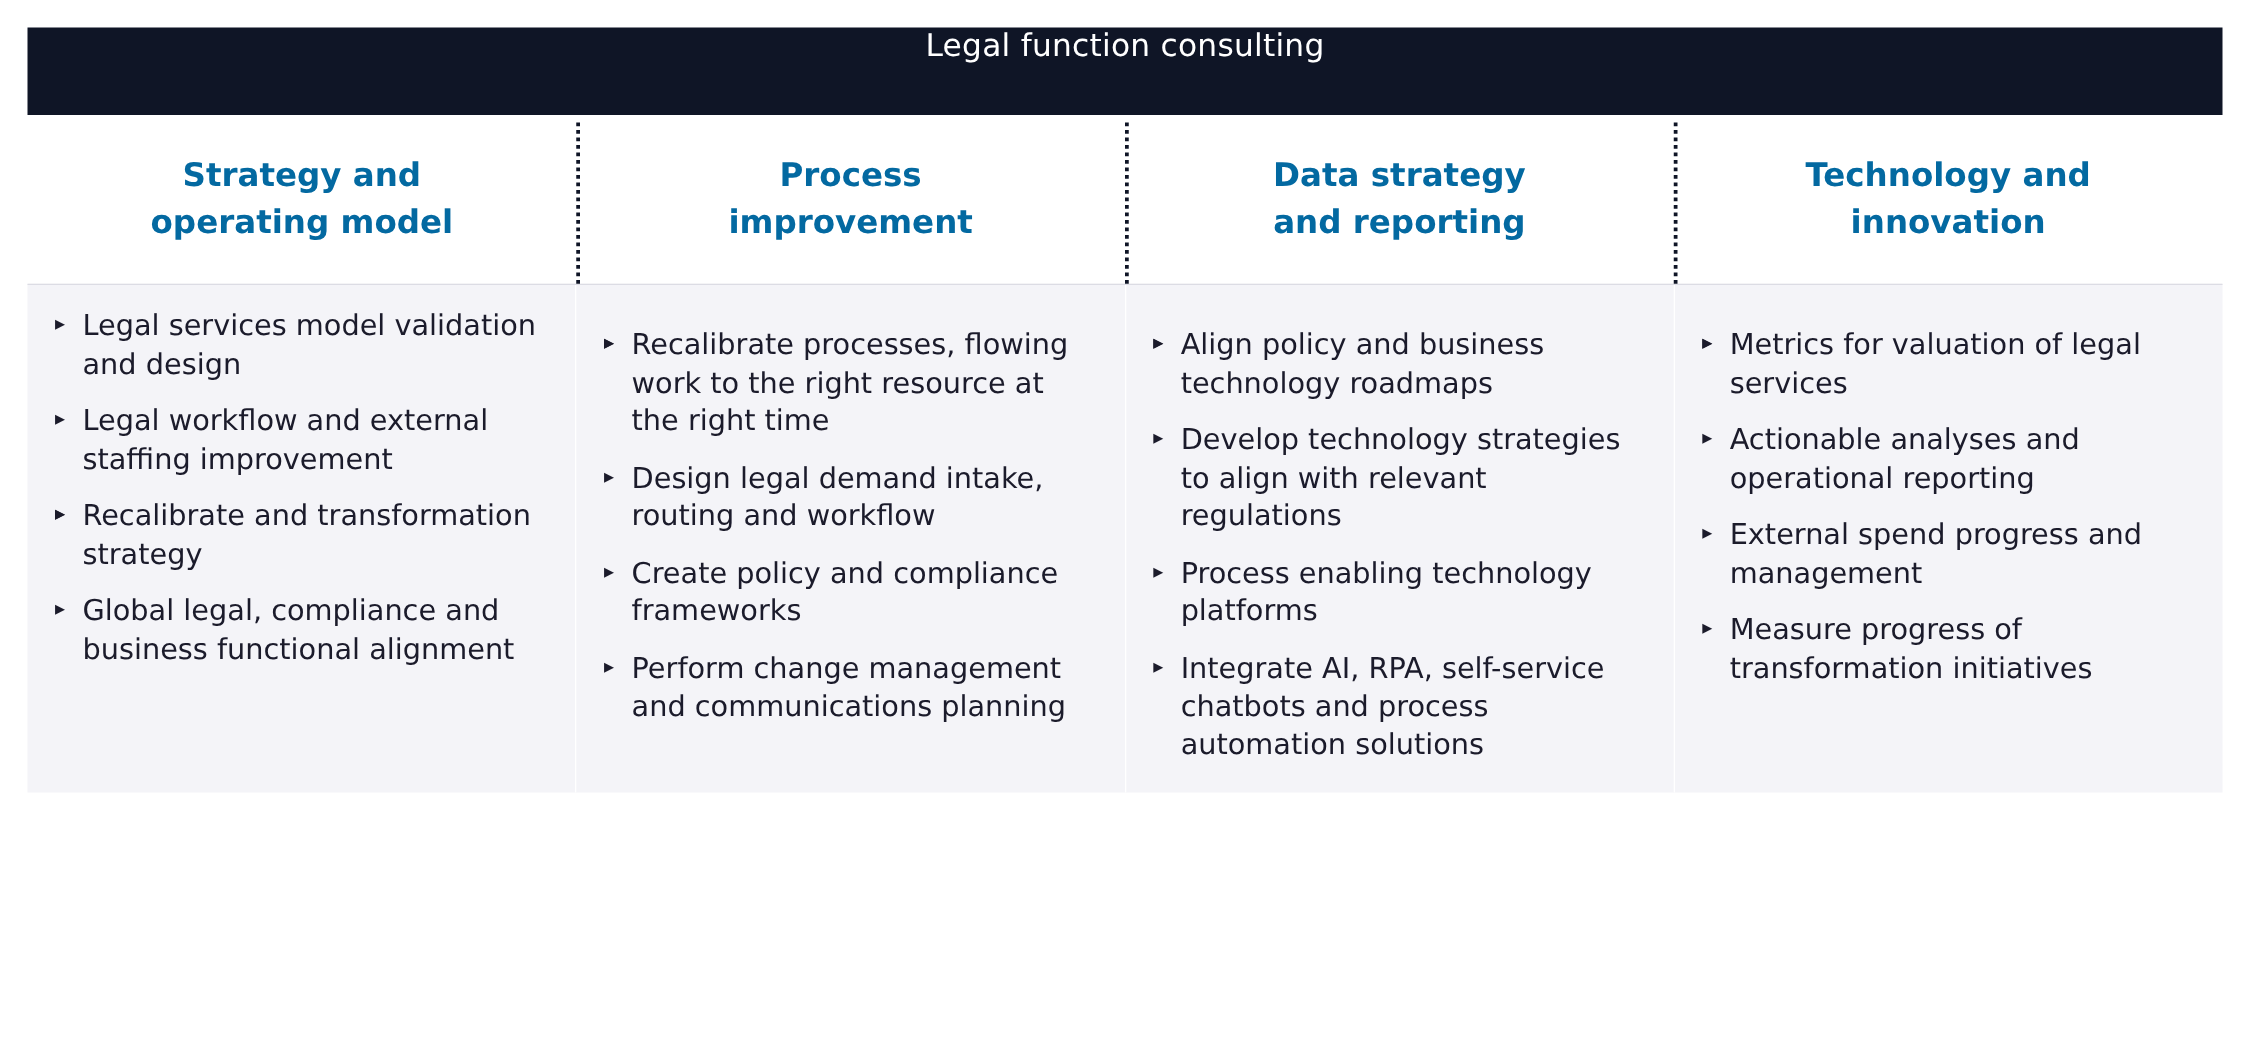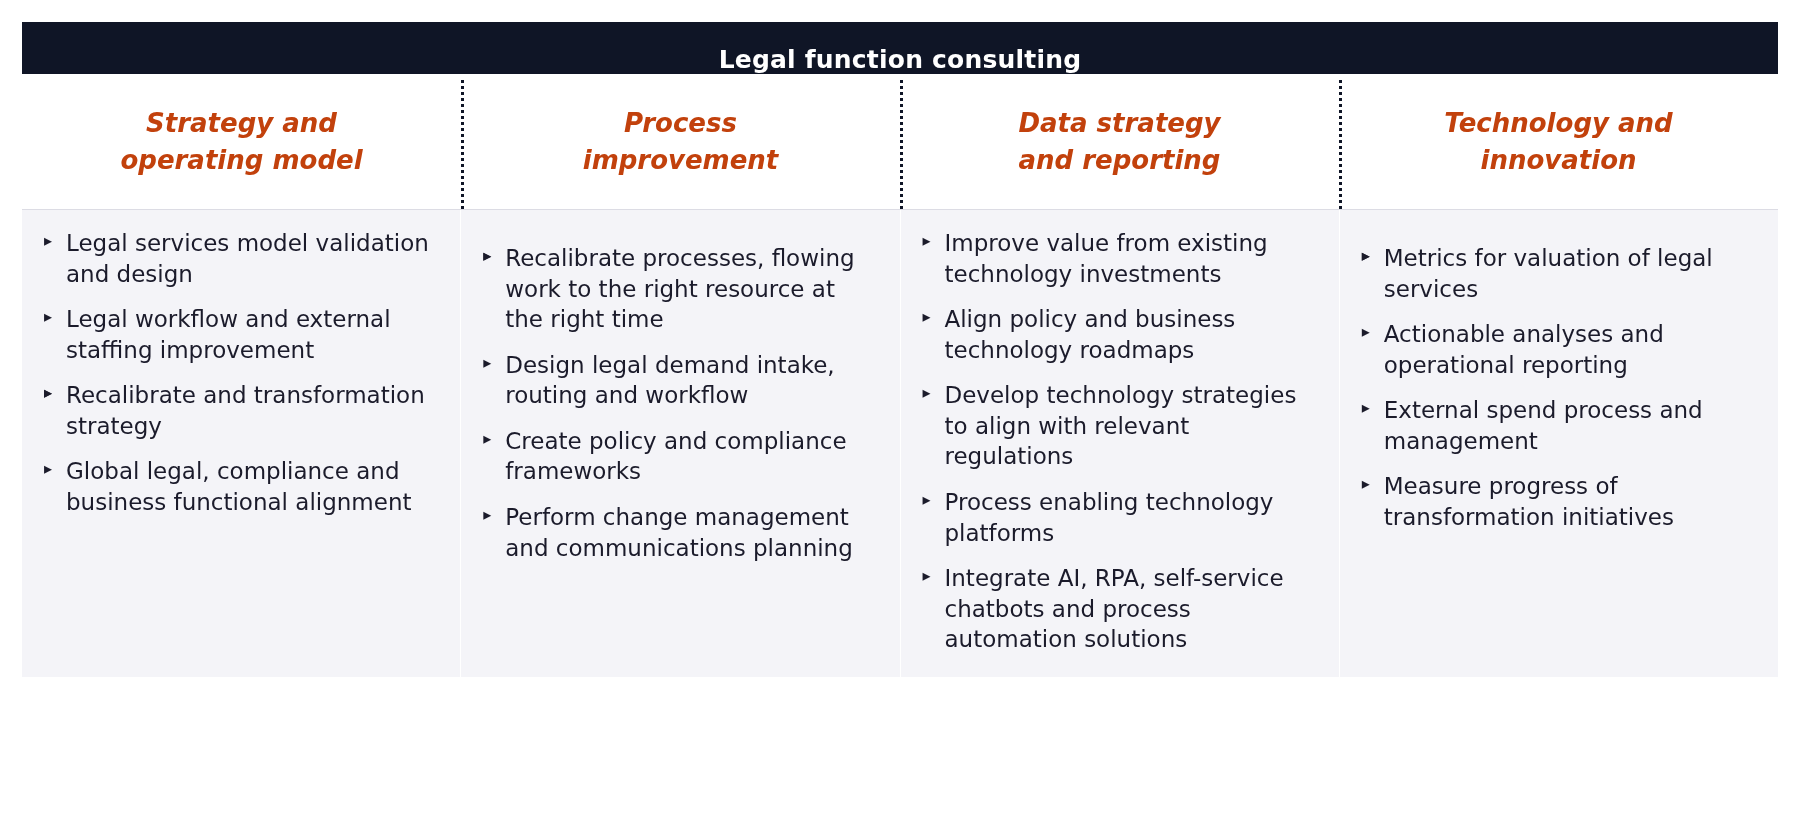--- a/index.html
+++ b/index.html
@@ -17,28 +17,28 @@
 
   .diagram {
     position: relative;
     width: 1800px;
     height: 840px;
     box-sizing: border-box;
     padding: 22px 22px 22px 22px;
   }
 
   .banner {
-    height: 52px;
+    height: 70px;
     background: #0f1526;
     color: #ffffff;
     display: flex;
-    align-items: flex-end;
+    align-items: flex-start;
     justify-content: center;
     font-size: 25px;
-    font-weight: bold;
+    font-weight: normal;
     letter-spacing: 0.2px;
   }
 
   .columns {
     display: flex;
     width: 100%;
   }
 
   .col {
     flex: 1 1 0;
@@ -64,24 +64,23 @@
     align-items: center;
     justify-content: center;
     box-sizing: border-box;
   }
 
   .col-title {
     text-align: center;
     font-size: 26px;
     font-weight: bold;
     line-height: 1.4;
-    color: #c2410c;
+    color: #0369a1;
     padding: 0 16px;
     white-space: pre-line;
-    font-style: italic;
   }
 
   .body-row {
     display: flex;
     width: 100%;
     background: #f4f4f8;
     border-top: 1px solid #dcdce4;
   }
 
   .body-col {
@@ -211,21 +210,20 @@
           <span class="bullet">▸</span>
           <span class="item-text">Perform change management and communications planning</span>
         </li>
       </ul>
     </div>
 
     <div class="body-col">
       <ul class="items">
         <li>
           <span class="bullet">▸</span>
-          <span class="item-text">Improve value from existing technology investments</span>
         </li>
         <li>
           <span class="bullet">▸</span>
           <span class="item-text">Align policy and business technology roadmaps</span>
         </li>
         <li>
           <span class="bullet">▸</span>
           <span class="item-text">Develop technology strategies to align with relevant regulations</span>
         </li>
         <li>
@@ -247,21 +245,21 @@
         <li>
           <span class="bullet">▸</span>
           <span class="item-text">Metrics for valuation of legal services</span>
         </li>
         <li>
           <span class="bullet">▸</span>
           <span class="item-text">Actionable analyses and operational reporting</span>
         </li>
         <li>
           <span class="bullet">▸</span>
-          <span class="item-text">External spend process and management</span>
+          <span class="item-text">External spend progress and management</span>
         </li>
         <li>
           <span class="bullet">▸</span>
           <span class="item-text">Measure progress of transformation initiatives</span>
         </li>
       </ul>
     </div>
 
   </div>
 </div>

